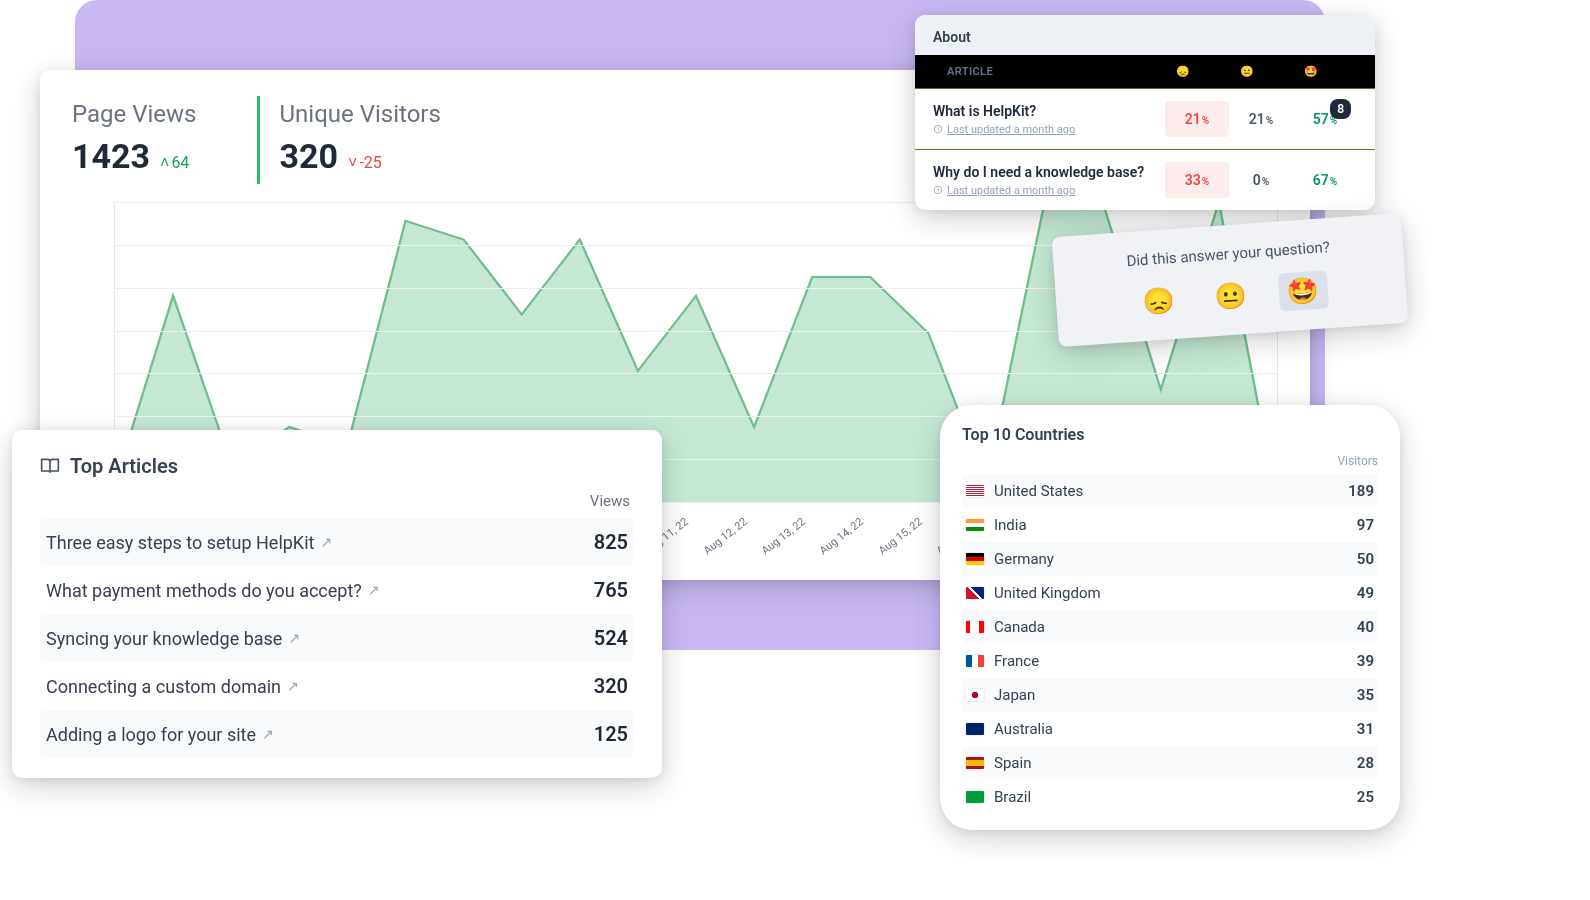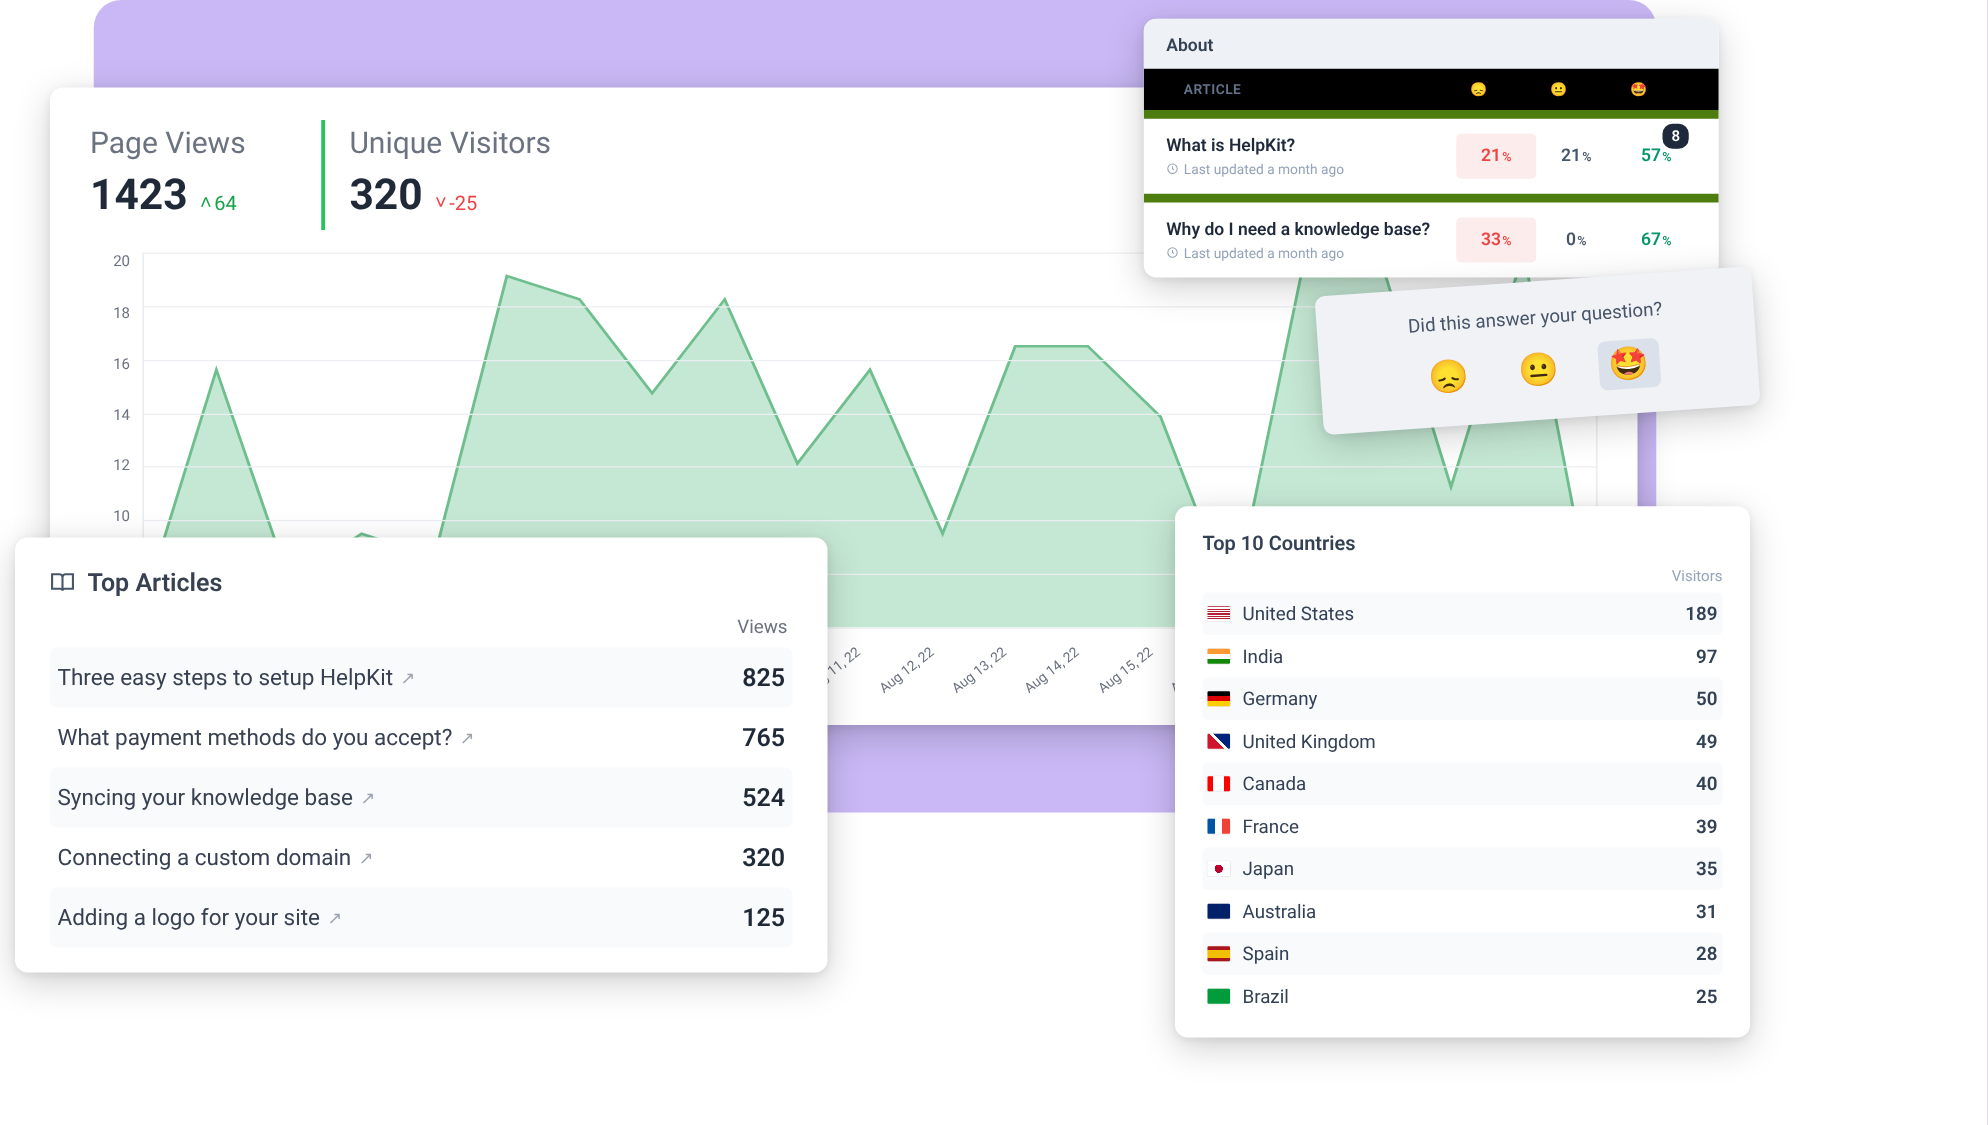--- a/index.html
+++ b/index.html
@@ -68,24 +68,24 @@
   width: 460px;
   z-index: 5;
   overflow: hidden;
 }
 .gi-head { background: #eef1f6; padding: 14px 18px 10px 18px; }
 .gi-head h2 { font-size: 20px; font-weight: 700; color: #0f172a; margin-bottom: 4px; }
 .gi-head .about { font-size: 14px; font-weight: 600; color: #334155; }
 .gi-table-head { display: flex; padding: 10px 32px; font-size: 11px; letter-spacing: .4px; color: #64748b; background: #000000; font-weight: 600; }
 .gi-col-art { flex: 1; text-transform: uppercase; }
 .gi-col { width: 64px; text-align: center; }
-.gi-row { display: flex; align-items: center; padding: 12px 18px; border-top: 7px solid #4d7c0f; }
+.gi-row { display: flex; align-items: center; padding: 12px 18px; border-top: 1px solid #4d7c0f; }
 .gi-art { flex: 1; }
 .gi-art-title { font-size: 14px; font-weight: 600; color: #1e293b; }
-.gi-art-sub { font-size: 11px; color: #94a3b8; margin-top: 4px; display: flex; align-items: center; gap: 4px; }
+.gi-art-sub { font-size: 11px; color: #94a3b8; margin-top: 4px; display: flex; align-items: center; gap: 4px; text-decoration: underline; }
 .gi-cell { width: 64px; text-align: center; font-size: 14px; font-weight: 600; padding: 10px 0; border-radius: 4px; }
 .gi-cell .pct { font-size: 10px; margin-left: 1px; }
 .gi-cell.neg { color: #ef4444; background: #fdecec; }
 .gi-cell.mid { color: #475569; }
 .gi-cell.pos { color: #059669; }
 .tooltip-badge { position: absolute; top: 84px; right: 24px; background: #1e293b; color: #fff; font-size: 12px; font-weight: 600; padding: 3px 7px; border-radius: 8px; }
 .tooltip-badge::after { content:""; position:absolute; bottom:-5px; left:50%; transform:translateX(-50%); border:5px solid transparent; border-top-color:#1e293b; }
 
 
 .feedback {
@@ -99,20 +99,21 @@
 .feedback-q { font-size: 15px; color: #475569; text-align: center; margin-bottom: 14px; }
 .emoji-row { display: flex; justify-content: center; gap: 24px; font-size: 26px; }
 .emoji-btn { cursor: pointer; padding: 4px 8px; border-radius: 6px; }
 .emoji-btn.active { background: #dbe1ea; }
 
 
 .countries {
   top: 405px; left: 940px;
   width: 460px; padding: 20px 22px 16px 22px;
   z-index: 5;
+  border-radius: 32px;
 }
 .countries h2 { font-size: 16px; font-weight: 600; color: #334155; margin-bottom: 10px; }
 .visitors-label { text-align: right; font-size: 12px; color: #94a3b8; margin-bottom: 6px; }
 .country-row { display: flex; justify-content: space-between; align-items: center; padding: 8px 4px; font-size: 15px; color: #334155; border-radius: 4px; }
 .country-row:nth-child(odd) { background: #f8fafc; }
 .country-name { display: flex; align-items: center; gap: 10px; }
 .flag { width: 18px; height: 12px; display: inline-block; border-radius: 1px; position: relative; overflow: hidden; box-shadow: 0 0 0 .5px rgba(0,0,0,.1); }
 .country-visitors { font-weight: 600; }
 
 .book-icon svg, .clock-icon svg { display: block; }
@@ -140,30 +141,20 @@
         <span class="metric-value">320</span>
         <span class="delta down">
           <span>˅</span>
           <span>-25</span>
         </span>
       </div>
     </div>
   </div>
 
   <div class="chart">
-    <div class="y-axis" id="y-axis">
-        <span>20</span>
-        <span>18</span>
-        <span>16</span>
-        <span>14</span>
-        <span>12</span>
-        <span>10</span>
-        <span>8</span>
-        <span>6</span>
-      </div>
     <div class="plot-area" id="plot-area"><div class="grid-line" style="top: 100%;"></div><div class="grid-line" style="top: 85.7143%;"></div><div class="grid-line" style="top: 71.4286%;"></div><div class="grid-line" style="top: 57.1429%;"></div><div class="grid-line" style="top: 42.8571%;"></div><div class="grid-line" style="top: 28.5714%;"></div><div class="grid-line" style="top: 14.2857%;"></div><div class="grid-line" style="top: 0%;"></div>
       <svg id="chart-svg" width="100%" height="100%" preserveAspectRatio="none" viewBox="0 0 1000 300">
           <path d="M 0.0 281.3 L 50.0 93.8 L 100.0 262.5 L 150.0 225.0 L 200.0 243.8 L 250.0 18.8 L 300.0 37.5 L 350.0 112.5 L 400.0 37.5 L 450.0 168.8 L 500.0 93.8 L 550.0 225.0 L 600.0 75.0 L 650.0 75.0 L 700.0 131.3 L 750.0 281.3 L 800.0 0.0 L 850.0 0.0 L 900.0 187.5 L 950.0 0.0 L 1000.0 300.0 L 1000 300 L 0 300 Z" fill="#bfe6cf" fill-opacity="0.9"></path>
           <path d="M 0.0 281.3 L 50.0 93.8 L 100.0 262.5 L 150.0 225.0 L 200.0 243.8 L 250.0 18.8 L 300.0 37.5 L 350.0 112.5 L 400.0 37.5 L 450.0 168.8 L 500.0 93.8 L 550.0 225.0 L 600.0 75.0 L 650.0 75.0 L 700.0 131.3 L 750.0 281.3 L 800.0 0.0 L 850.0 0.0 L 900.0 187.5 L 950.0 0.0 L 1000.0 300.0" fill="none" stroke="#6fbf8e" stroke-width="2"></path>
         </svg>
     </div>
     <div class="x-axis" id="x-axis">
         <span>Aug 1, 22</span>
         <span>Aug 2, 22</span>
         <span>Aug 3, 22</span>

